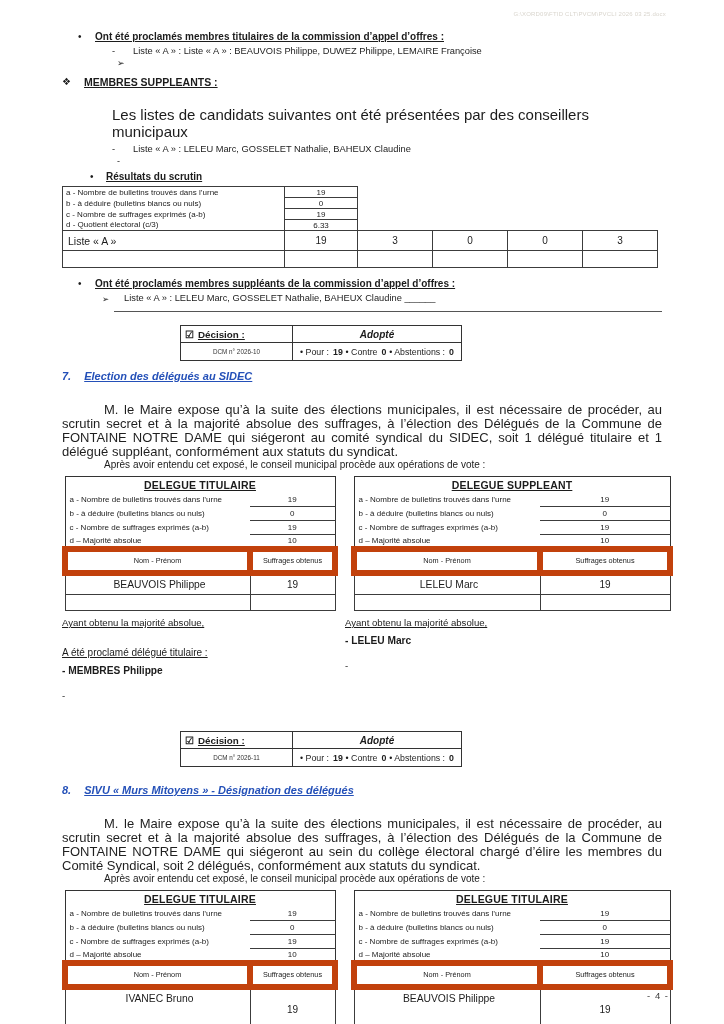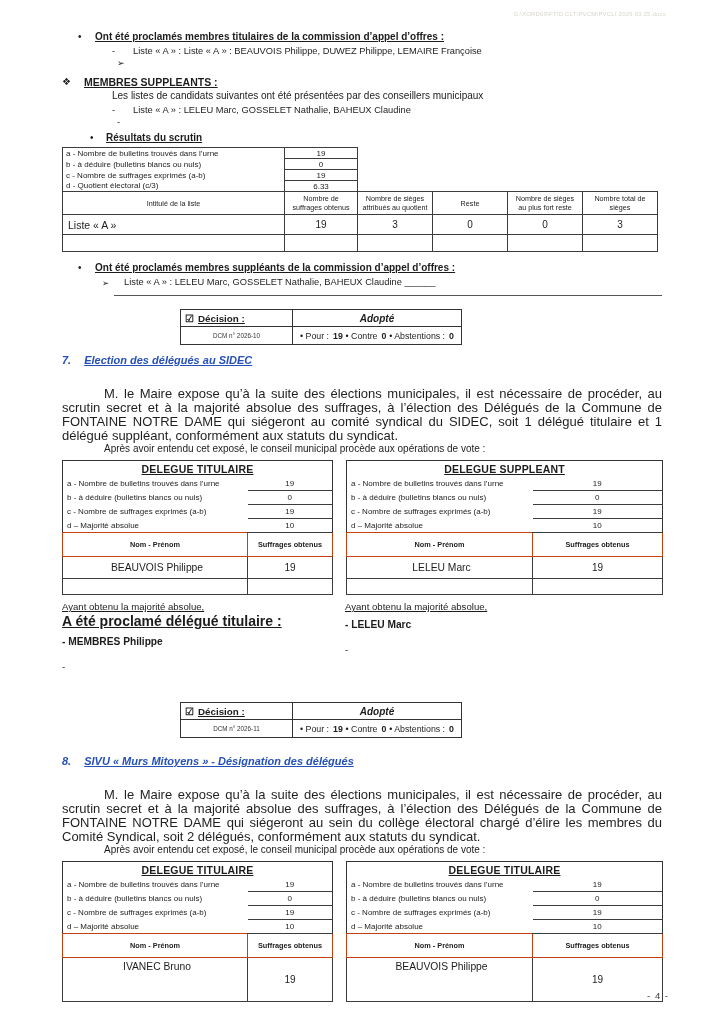--- a/index.html
+++ b/index.html
@@ -17,21 +17,21 @@
   .u { text-decoration:underline; }
   .b { font-weight:bold; }
 
   .b1-head { margin-top:31px; padding-left:16px; font-size:10px; }
   .b1-head .marker { width:17px; font-size:10px; }
   .sub-item { margin-top:4px; padding-left:50px; font-size:9.3px; }
   .sub-item .marker { width:21px; text-align:left; }
   .solo { margin-top:2px; padding-left:55px; font-size:9px; }
   .membres-head { margin-top:8px; font-size:10.5px; }
   .membres-head .marker { width:22px; font-size:10px; }
-  .membres-intro { margin-top:2px; padding-left:50px; font-size:10px; }
+  .membres-intro { margin-top:18px; padding-left:50px; font-size:15px; }
   .res-head { margin-top:5px; padding-left:28px; font-size:10px; }
   .res-head .marker { width:16px; }
 
   table { border-collapse:collapse; table-layout:fixed; }
   .mini-table { width:295px; font-size:8px; margin-top:4px; border:1px solid #3c3c3c; }
   .mini-table td { height:11px; padding:0 3px; }
   .mini-table td.lab { border-right:1px solid #3c3c3c; }
   .mini-table td.val { border-bottom:1px solid #3c3c3c; text-align:center; padding:0; }
   .main-table { width:595px; margin-top:-1px; border:1px solid #3c3c3c; }
   .main-table td { border:1px solid #3c3c3c; padding:1px 3px; }
@@ -63,31 +63,31 @@
   .para { margin-top:21px; font-size:13px; line-height:14px; text-align:justify; text-indent:42px; color:#1f1f1f; }
   .vote-intro { padding-left:42px; font-size:10px; }
 
   .tables-row { margin-top:6px; display:flex; }
   .vt { border:1.2px solid #333; }
   .vt-left  { width:270px; }
   .vt-right { width:316px; margin-left:13px;padding-left:15px; }
   .vt .t-title td { height:16px; text-align:center; font-weight:bold; font-size:10.5px; letter-spacing:.2px; }
   .vt .t-stat td { height:14px; font-size:8px; padding:0 4px; }
   .vt .t-stat td.vval { border-bottom:1px solid #3c3c3c; text-align:center; padding:0; }
-  .vt .t-head td { border:1px solid #c2410c; height:24px; font-size:7.3px; text-align:center; color:#222;font-weight:bold; }
+  .vt .t-head td { border:6px solid #c2410c; height:24px; font-size:7.3px; text-align:center; color:#222; }
   .vt .t-cand td { border:1px solid #3c3c3c; height:22px; font-size:10.3px; padding-left:4px;text-align:center; }
   .vt .t-cand td.vval { text-align:center; padding-left:0; font-size:10px; }
   .vt .t-empty td { border:1px solid #3c3c3c; height:16px; }
   .vt-tall .t-cand td { height:44px; vertical-align:top; padding-top:3px; }
   .vt-tall .t-cand td.vval { vertical-align:middle; padding-top:0; }
 
   .proclaim-row { margin-top:6px; display:flex; font-size:9.6px; }
   .proclaim-col-l { width:270px; }
   .proclaim-col-r { width:316px; margin-left:13px; }
-  .p-line2 { font-weight:bold; font-size:14px; margin-top:1px; }
+  .p-line2 { font-weight:normal; font-size:10px; margin-top:19px; }
   .p-name { font-weight:bold; margin-top:7px; font-size:10.2px; }
   .p-dash { margin-top:14px; }
 
   .dec2 { margin-top:30px; }
   .footer { position:absolute; top:990px; right:55px; font-size:9.5px; color:#3d3d3d; letter-spacing:1px; }
 </style>
 </head>
 <body>
 
 <div class="page">
@@ -150,28 +150,20 @@
     <table class="main-table">
       <colgroup>
           <col style="width:222px">
           <col style="width:73px">
           <col style="width:75px">
           <col style="width:75px">
           <col style="width:75px">
           <col style="width:75px">
         </colgroup>
       <tbody>
-          <tr class="hrow">
-        <td>Intitulé de la liste</td>
-        <td>Nombre de suffrages obtenus</td>
-        <td>Nombre de sièges attribués au quotient</td>
-        <td>Reste</td>
-        <td>Nombre de sièges au plus fort reste</td>
-        <td>Nombre total de sièges</td>
-      </tr>
       <tr class="drow">
         <td>Liste « A »</td>
         <td>19</td>
         <td>3</td>
         <td>0</td>
         <td>0</td>
         <td>3</td>
       </tr>
       <tr class="erow">
         <td></td>

